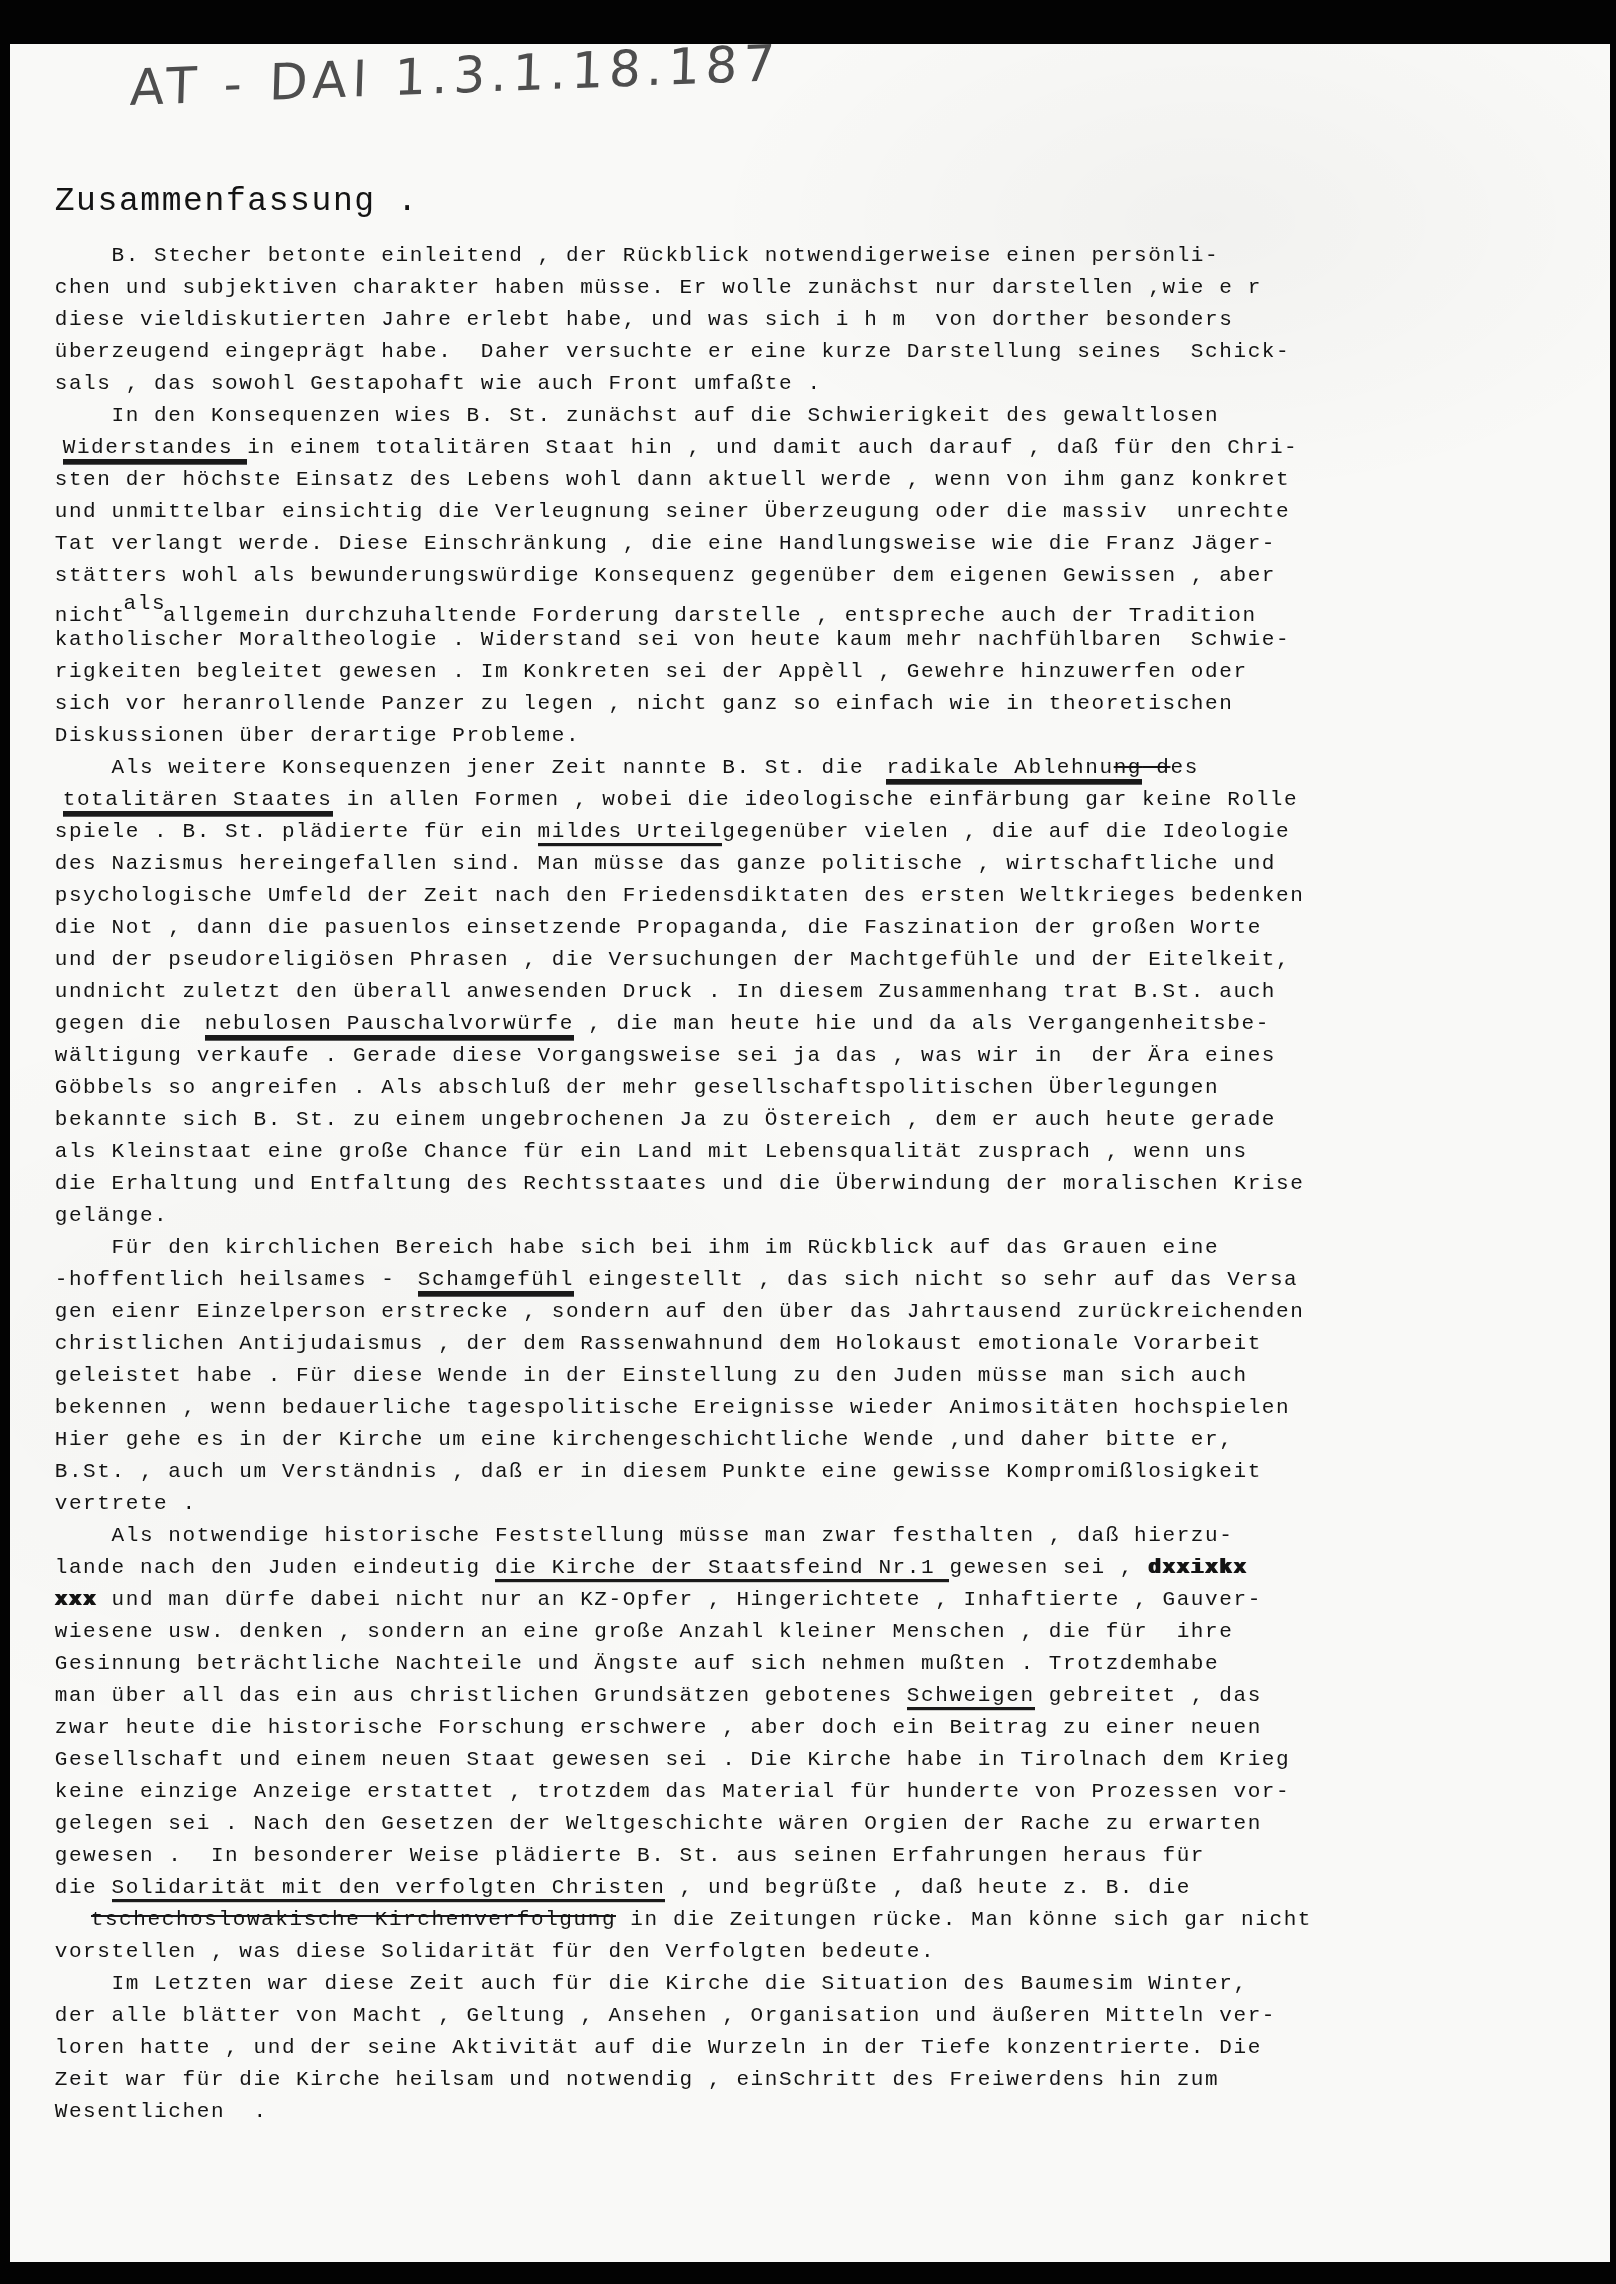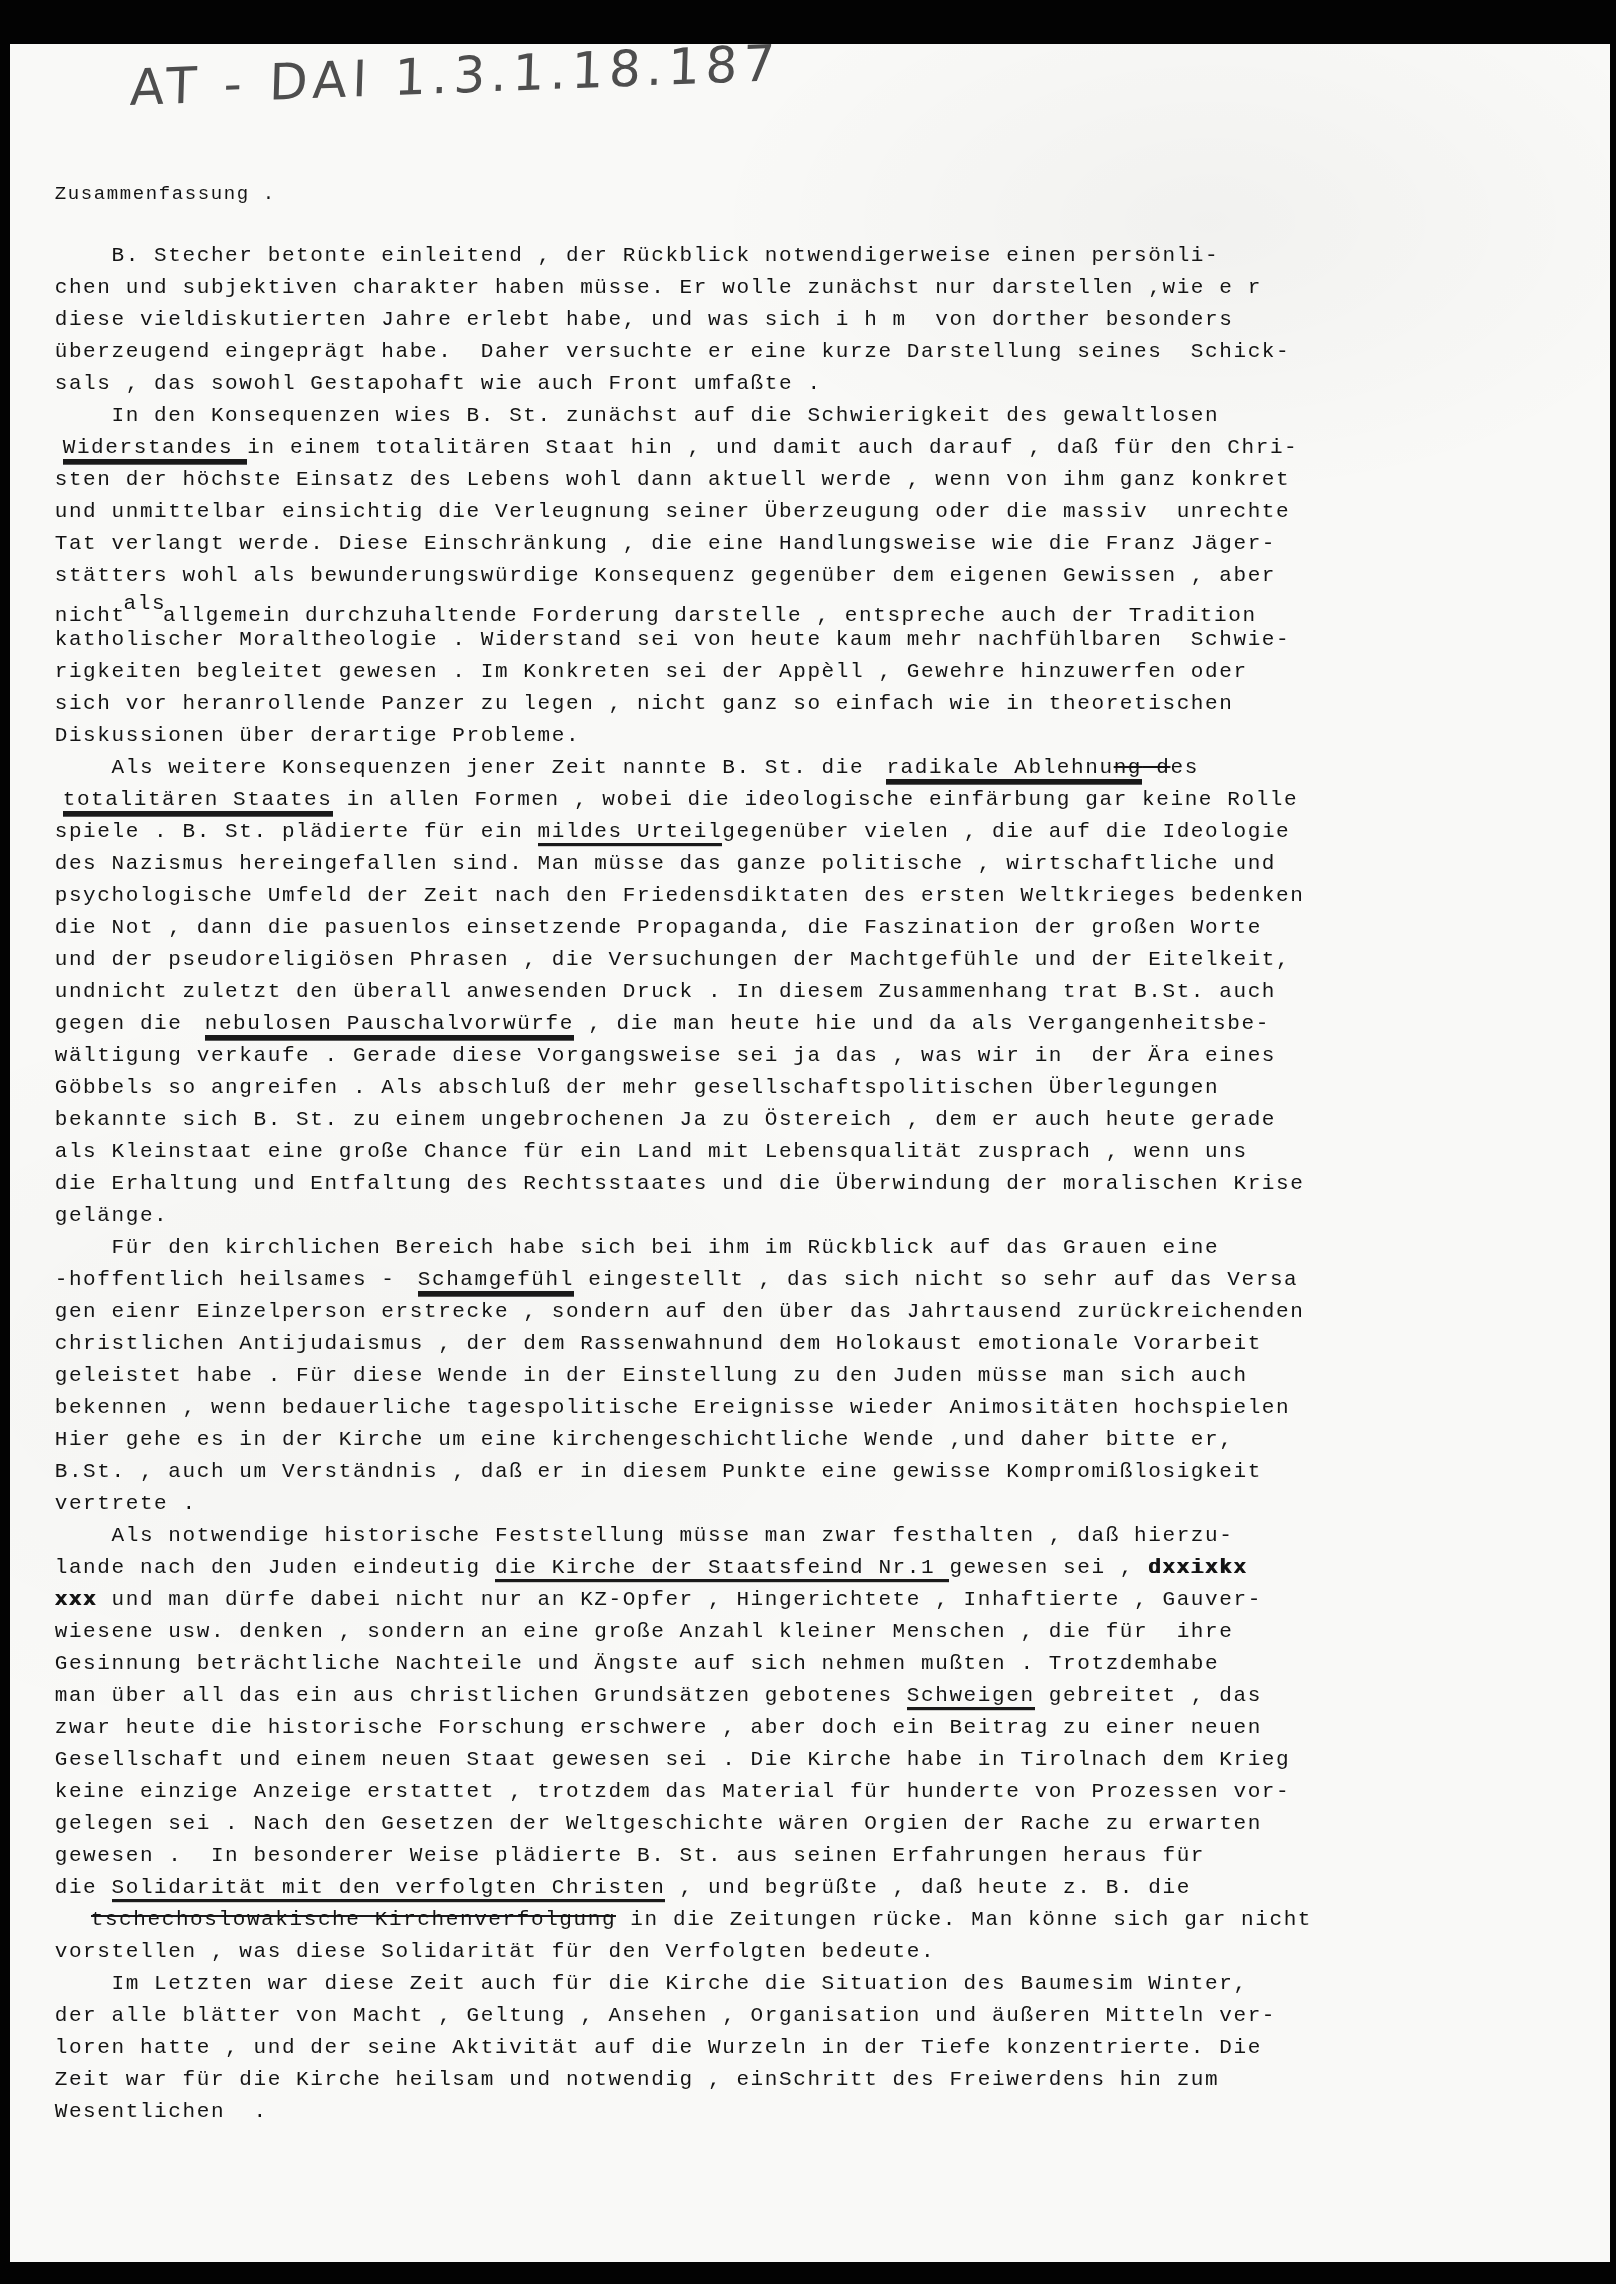--- a/index.html
+++ b/index.html
@@ -26,41 +26,41 @@
     font-size:50px;
     color:#4e4e4e;
     letter-spacing:5.7px;
     transform:rotate(-2.2deg) skewX(-4deg);
     transform-origin:left top;
     white-space:pre;
   }
   .doc-title{
     position:absolute;
     left:45px; top:139px;
-    font-size:19px;
+    font-size:33px;
     letter-spacing:1.6px;
     color:#141414;
     white-space:pre;
   }
   .doc-body{
     position:absolute;
     left:45px; top:196px;
     width:1536px;
     font-size:21px;
     line-height:32px;
     letter-spacing:1.6px;
     color:#141414;
     white-space:pre;
   }
   .line{height:32px;}
   .seg-u{ box-shadow:0 3.2px 0 0 #1a1a1a; }
   .seg-uu{ box-shadow:0 2.4px 0 0 #1a1a1a, 0 5.7px 0 0 #1a1a1a;margin-left:8px; }
   .seg-st{ text-decoration:line-through; text-decoration-thickness:2.4px; }
   .seg-ust{ box-shadow:0 2.4px 0 0 #1a1a1a, 0 5.7px 0 0 #1a1a1a; text-decoration:line-through; text-decoration-thickness:2.4px; }
-  .seg-ov{ font-weight:400; text-shadow:1.1px 0 0 #161616, -0.8px 0 0 #161616; }
+  .seg-ov{ font-weight:700; text-shadow:1.1px 0 0 #161616, -0.8px 0 0 #161616; }
   .seg-sup{ display:inline-block; transform:translateY(-0.58em); margin:8px -0.15em 0 -0.1em; }
   .seg-top{ background:linear-gradient(#1a1a1a,#1a1a1a) no-repeat 0 7.3px / 100% 2.4px;margin-left:36px; }
 </style>
 </head>
 <body>
 
 <div class="page">
   <div class="handwriting">AT - DAI 1.3.1.18.187</div>
   <div class="doc-title">Zusammenfassung .</div>
   <div class="doc-body"><div class="line"><span>    B. Stecher betonte einleitend , der Rückblick notwendigerweise einen persönli-</span></div><div class="line"><span>chen und subjektiven charakter haben müsse. Er wolle zunächst nur darstellen ,wie e r</span></div><div class="line"><span>diese vieldiskutierten Jahre erlebt habe, und was sich i h m  von dorther besonders</span></div><div class="line"><span>überzeugend eingeprägt habe.  Daher versuchte er eine kurze Darstellung seines  Schick-</span></div><div class="line"><span>sals , das sowohl Gestapohaft wie auch Front umfaßte .</span></div><div class="line"><span>    In den Konsequenzen wies B. St. zunächst auf die Schwierigkeit des gewaltlosen</span></div><div class="line"><span class="seg-uu">Widerstandes </span><span>in einem totalitären Staat hin , und damit auch darauf , daß für den Chri-</span></div><div class="line"><span>sten der höchste Einsatz des Lebens wohl dann aktuell werde , wenn von ihm ganz konkret</span></div><div class="line"><span>und unmittelbar einsichtig die Verleugnung seiner Überzeugung oder die massiv  unrechte</span></div><div class="line"><span>Tat verlangt werde. Diese Einschränkung , die eine Handlungsweise wie die Franz Jäger-</span></div><div class="line"><span>stätters wohl als bewunderungswürdige Konsequenz gegenüber dem eigenen Gewissen , aber</span></div><div class="line"><span>nicht</span><span class="seg-sup">als</span><span>allgemein durchzuhaltende Forderung darstelle , entspreche auch der Tradition</span></div><div class="line"><span>katholischer Moraltheologie . Widerstand sei von heute kaum mehr nachfühlbaren  Schwie-</span></div><div class="line"><span>rigkeiten begleitet gewesen . Im Konkreten sei der Appèll , Gewehre hinzuwerfen oder</span></div><div class="line"><span>sich vor heranrollende Panzer zu legen , nicht ganz so einfach wie in theoretischen</span></div><div class="line"><span>Diskussionen über derartige Probleme.</span></div><div class="line"><span>    Als weitere Konsequenzen jener Zeit nannte B. St. die </span><span class="seg-uu">radikale Ablehnu</span><span class="seg-ust">ng</span><span class="seg-st">-d</span><span>es</span></div><div class="line"><span class="seg-uu">totalitären Staates</span><span> in allen Formen , wobei die ideologische einfärbung gar keine Rolle</span></div><div class="line"><span>spiele . B. St. plädierte für ein </span><span class="seg-u">mildes Urteil</span><span>gegenüber vielen , die auf die Ideologie</span></div><div class="line"><span>des Nazismus hereingefallen sind. Man müsse das ganze politische , wirtschaftliche und</span></div><div class="line"><span>psychologische Umfeld der Zeit nach den Friedensdiktaten des ersten Weltkrieges bedenken</span></div><div class="line"><span>die Not , dann die pasuenlos einsetzende Propaganda, die Faszination der großen Worte</span></div><div class="line"><span>und der pseudoreligiösen Phrasen , die Versuchungen der Machtgefühle und der Eitelkeit,</span></div><div class="line"><span>undnicht zuletzt den überall anwesenden Druck . In diesem Zusammenhang trat B.St. auch</span></div><div class="line"><span>gegen die </span><span class="seg-uu">nebulosen Pauschalvorwürfe</span><span> , die man heute hie und da als Vergangenheitsbe-</span></div><div class="line"><span>wältigung verkaufe . Gerade diese Vorgangsweise sei ja das , was wir in  der Ära eines</span></div><div class="line"><span>Göbbels so angreifen . Als abschluß der mehr gesellschaftspolitischen Überlegungen</span></div><div class="line"><span>bekannte sich B. St. zu einem ungebrochenen Ja zu Östereich , dem er auch heute gerade</span></div><div class="line"><span>als Kleinstaat eine große Chance für ein Land mit Lebensqualität zusprach , wenn uns</span></div><div class="line"><span>die Erhaltung und Entfaltung des Rechtsstaates und die Überwindung der moralischen Krise</span></div><div class="line"><span>gelänge.</span></div><div class="line"><span>    Für den kirchlichen Bereich habe sich bei ihm im Rückblick auf das Grauen eine</span></div><div class="line"><span>-hoffentlich heilsames - </span><span class="seg-uu">Schamgefühl</span><span> eingestellt , das sich nicht so sehr auf das Versa</span></div><div class="line"><span>gen eienr Einzelperson erstrecke , sondern auf den über das Jahrtausend zurückreichenden</span></div><div class="line"><span>christlichen Antijudaismus , der dem Rassenwahnund dem Holokaust emotionale Vorarbeit</span></div><div class="line"><span>geleistet habe . Für diese Wende in der Einstellung zu den Juden müsse man sich auch</span></div><div class="line"><span>bekennen , wenn bedauerliche tagespolitische Ereignisse wieder Animositäten hochspielen</span></div><div class="line"><span>Hier gehe es in der Kirche um eine kirchengeschichtliche Wende ,und daher bitte er,</span></div><div class="line"><span>B.St. , auch um Verständnis , daß er in diesem Punkte eine gewisse Kompromißlosigkeit</span></div><div class="line"><span>vertrete .</span></div><div class="line"><span>    Als notwendige historische Feststellung müsse man zwar festhalten , daß hierzu-</span></div><div class="line"><span>lande nach den Juden eindeutig </span><span class="seg-u">die Kirche der Staatsfeind Nr.1 </span><span>gewesen sei , </span><span class="seg-ov">dxxixkx</span></div><div class="line"><span class="seg-ov">xxx</span><span> und man dürfe dabei nicht nur an KZ-Opfer , Hingerichtete , Inhaftierte , Gauver-</span></div><div class="line"><span>wiesene usw. denken , sondern an eine große Anzahl kleiner Menschen , die für  ihre</span></div><div class="line"><span>Gesinnung beträchtliche Nachteile und Ängste auf sich nehmen mußten . Trotzdemhabe</span></div><div class="line"><span>man über all das ein aus christlichen Grundsätzen gebotenes </span><span class="seg-u">Schweigen</span><span> gebreitet , das</span></div><div class="line"><span>zwar heute die historische Forschung erschwere , aber doch ein Beitrag zu einer neuen</span></div><div class="line"><span>Gesellschaft und einem neuen Staat gewesen sei . Die Kirche habe in Tirolnach dem Krieg</span></div><div class="line"><span>keine einzige Anzeige erstattet , trotzdem das Material für hunderte von Prozessen vor-</span></div><div class="line"><span>gelegen sei . Nach den Gesetzen der Weltgeschichte wären Orgien der Rache zu erwarten</span></div><div class="line"><span>gewesen .  In besonderer Weise plädierte B. St. aus seinen Erfahrungen heraus für</span></div><div class="line"><span>die </span><span class="seg-u">Solidarität mit den verfolgten Christen</span><span> , und begrüßte , daß heute z. B. die</span></div><div class="line"><span class="seg-top">tschechoslowakische Kirchenverfolgung</span><span> in die Zeitungen rücke. Man könne sich gar nicht</span></div><div class="line"><span>vorstellen , was diese Solidarität für den Verfolgten bedeute.</span></div><div class="line"><span>    Im Letzten war diese Zeit auch für die Kirche die Situation des Baumesim Winter,</span></div><div class="line"><span>der alle blätter von Macht , Geltung , Ansehen , Organisation und äußeren Mitteln ver-</span></div><div class="line"><span>loren hatte , und der seine Aktivität auf die Wurzeln in der Tiefe konzentrierte. Die</span></div><div class="line"><span>Zeit war für die Kirche heilsam und notwendig , einSchritt des Freiwerdens hin zum</span></div><div class="line"><span>Wesentlichen  .</span></div></div>

